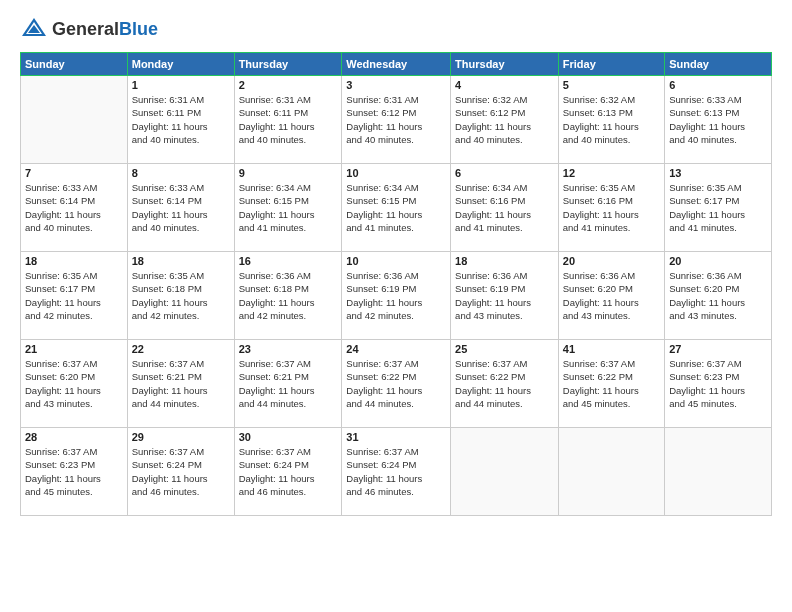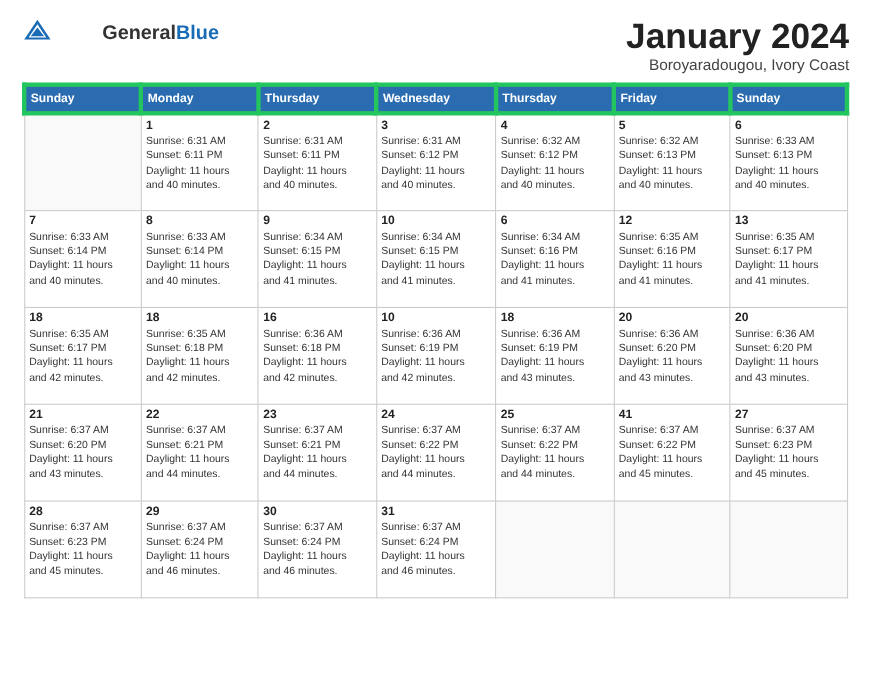--- a/index.html
+++ b/index.html
@@ -17,21 +17,20 @@
     }
     .header {
       display: flex;
       align-items: flex-start;
       justify-content: space-between;
       margin-bottom: 8px;
     }
     .logo {
       display: flex;
       align-items: center;
-      gap: 41px;
     }
     .logo-text {
       font-size: 18px;
       font-weight: bold;
       line-height: 1.1;
     }
     .logo-general { color: #333; }
     .logo-blue { color: #1a6bb5; }
     .logo-icon {
       width: 28px;
@@ -56,21 +55,21 @@
       border-collapse: collapse;
       font-size: 10px;
     }
     .calendar th {
       background: #2b6cb0;
       color: #fff;
       padding: 5px 4px;
       text-align: left;
       font-size: 11px;
       font-weight: bold;
-      border: 4px solid #22c55e;
+      border: 1px solid #22c55e;
     }
     .calendar td {
       border: 1px solid #ccc;
       vertical-align: top;
       padding: 3px 4px;
       height: 88px;
       width: 113px;
     }
     .day-num {
       font-weight: bold;
@@ -95,24 +94,20 @@
     <div class="logo">
       <svg class="logo-icon" viewBox="0 0 28 28">
         <polygon points="14,2 26,20 2,20" fill="#1a6bb5"></polygon>
         <polygon points="14,6 22,18 6,18" fill="#fff"></polygon>
         <polygon points="14,9 20,17 8,17" fill="#1a6bb5"></polygon>
       </svg>
       <div>
         <div class="logo-text"><span class="logo-general">General</span><span class="logo-blue">Blue</span></div>
       </div>
     </div>
-    <div class="title-block">
-      <div class="month-title">January 2024</div>
-      <div class="location">Boroyaradougou, Ivory Coast</div>
-    </div>
   </div>
 
   <table class="calendar">
     <thead>
       <tr>
       <th>Sunday</th>
           <th>Monday</th>
           <th>Thursday</th>
           <th>Wednesday</th>
           <th>Thursday</th>

